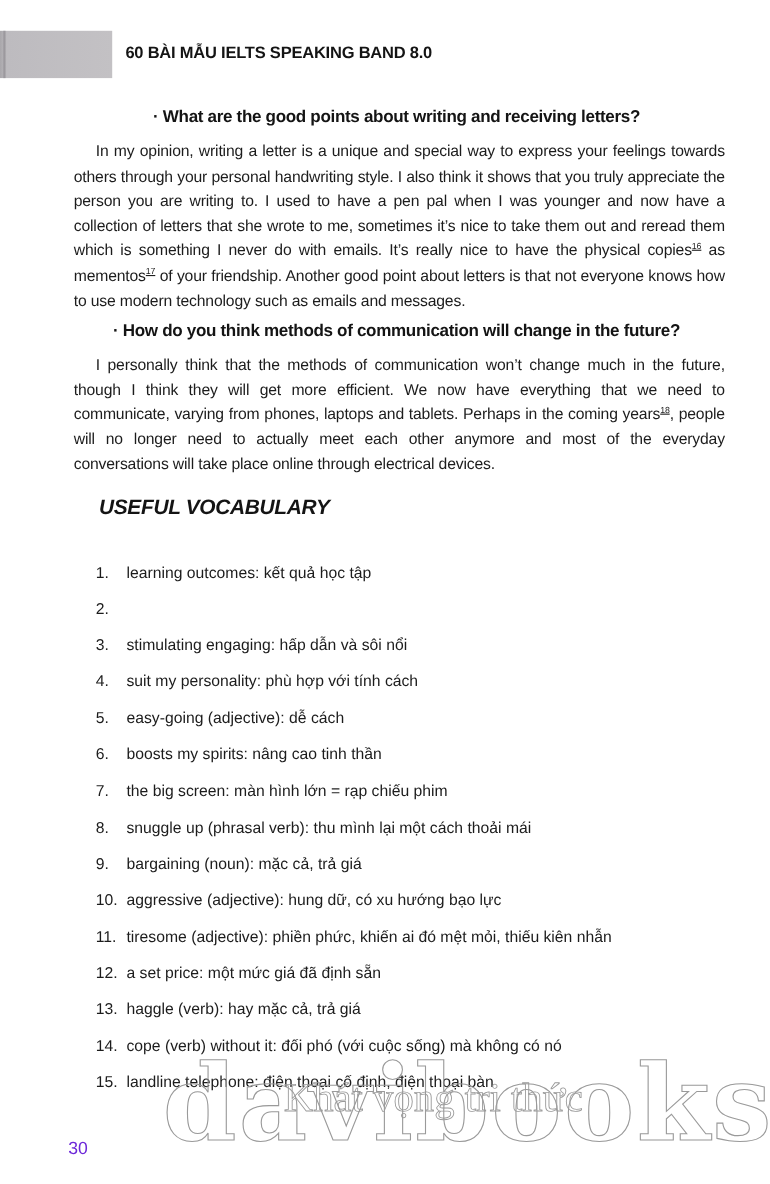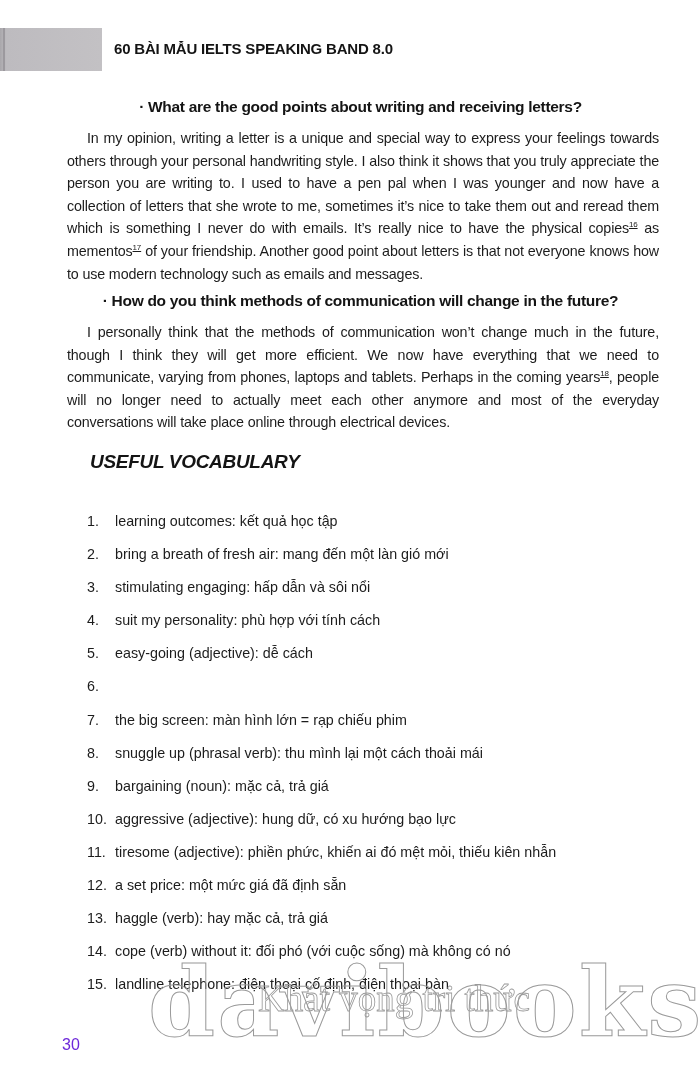--- a/index.html
+++ b/index.html
@@ -65,36 +65,36 @@
 
 <div class="vocab-title">USEFUL VOCABULARY</div>
 
 <ul class="vocab-list">
   <li class="vocab-item">
       <span class="vocab-num">1.</span>
       <span>learning outcomes: kết quả học tập</span>
     </li>
   <li class="vocab-item">
       <span class="vocab-num">2.</span>
-      <span>bring a breath of fresh air:  mang đến một làn gió mới</span>
     </li>
   <li class="vocab-item">
       <span class="vocab-num">3.</span>
       <span>stimulating engaging: hấp dẫn và sôi nổi</span>
     </li>
   <li class="vocab-item">
       <span class="vocab-num">4.</span>
       <span>suit my personality: phù hợp với tính cách</span>
     </li>
   <li class="vocab-item">
       <span class="vocab-num">5.</span>
       <span>easy-going (adjective): dễ cách</span>
     </li>
   <li class="vocab-item">
       <span class="vocab-num">6.</span>
+      <span>boosts my spirits: nâng cao tinh thần</span>
     </li>
   <li class="vocab-item">
       <span class="vocab-num">7.</span>
       <span>the big screen: màn hình lớn = rạp chiếu phim</span>
     </li>
   <li class="vocab-item">
       <span class="vocab-num">8.</span>
       <span>snuggle up (phrasal verb): thu mình lại một cách thoải mái</span>
     </li>
   <li class="vocab-item">

